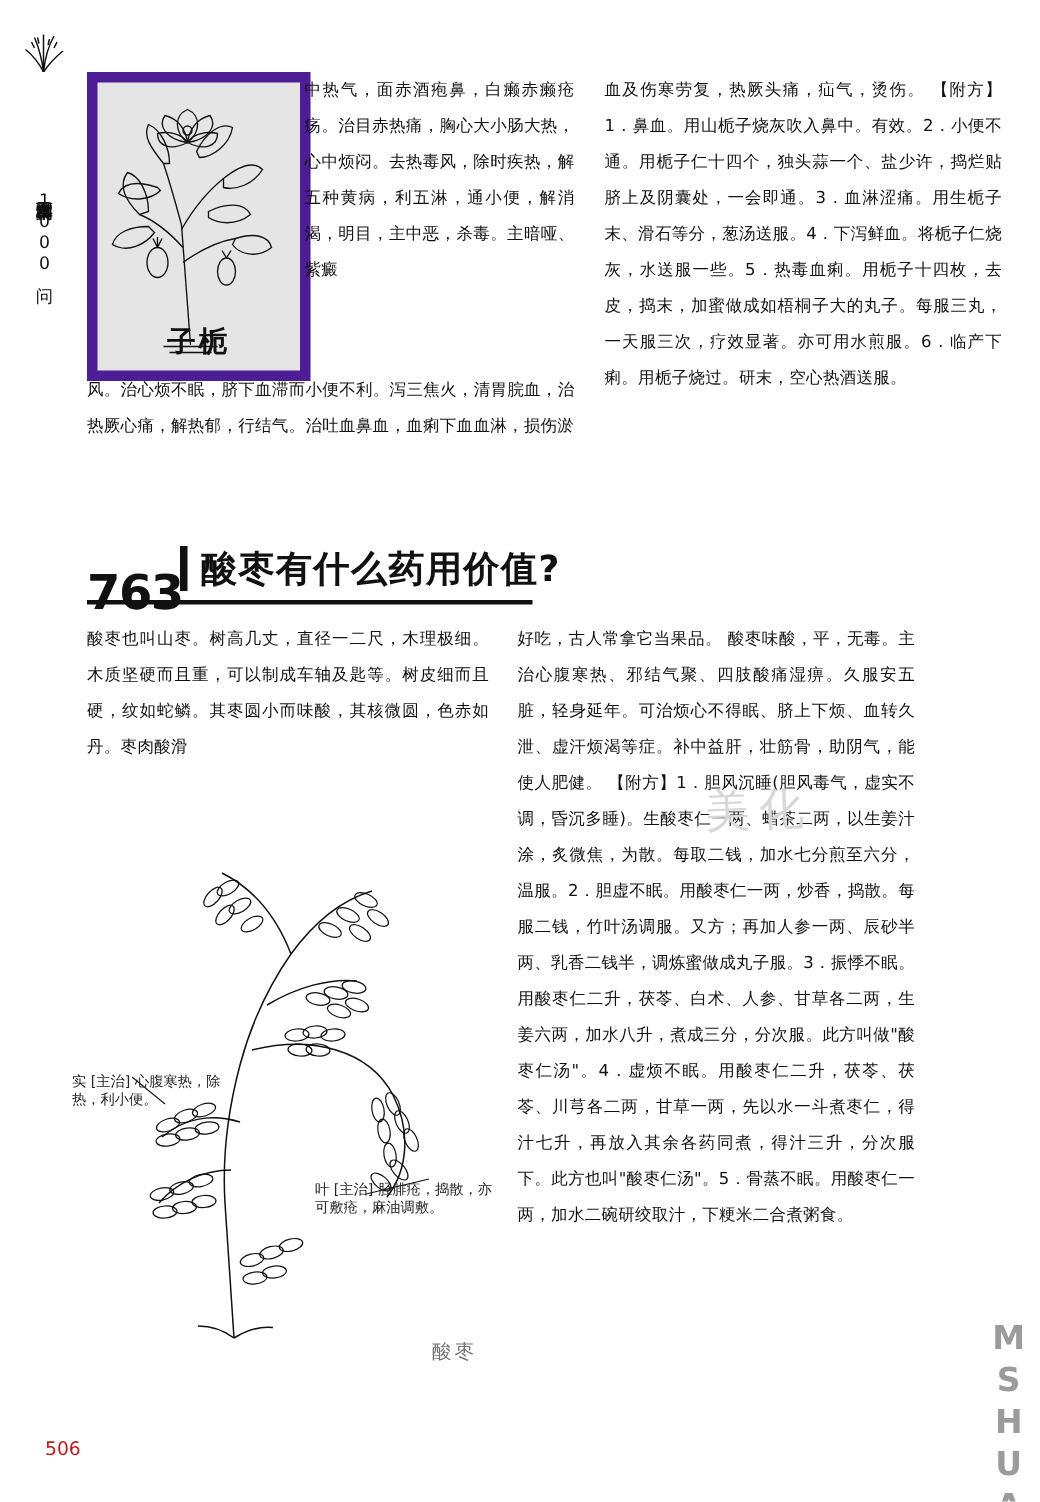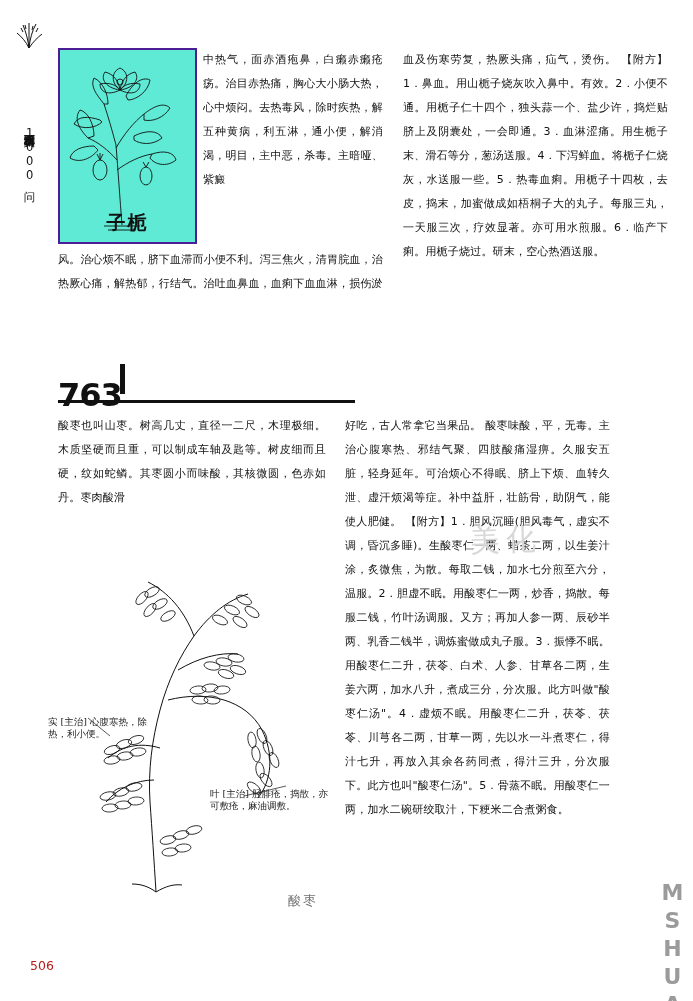--- a/index.html
+++ b/index.html
@@ -58,22 +58,22 @@
     width: 610px;
     height: 300px;
   }
 
   .fig-box {
     position: absolute;
     left: 0px;
     top: 8px;
     width: 135px;
     height: 192px;
-    border: 2px solid #4c1d95;
-    background: #5eead4;
+    border: 7px solid #4c1d95;
+    background: #e5e5e5;
     overflow: hidden;
   }
   .fig-caption {
     position: absolute;
     bottom: 6px;
     left: 0;
     width: 100%;
     text-align: center;
     font-size: 19px;
     font-weight: bold;
@@ -287,20 +287,21 @@
     </div>
 
     <div class="col top-col1">中热气，面赤酒疱鼻，白癞赤癞疮疡。治目赤热痛，胸心大小肠大热，心中烦闷。去热毒风，除时疾热，解五种黄病，利五淋，通小便，解消渴，明目，主中恶，杀毒。主暗哑、紫癜</div>
     <div class="col top-col1-wrap">风。治心烦不眠，脐下血滞而小便不利。泻三焦火，清胃脘血，治热厥心痛，解热郁，行结气。治吐血鼻血，血痢下血血淋，损伤淤</div>
     <div class="col top-col2">血及伤寒劳复，热厥头痛，疝气，烫伤。 【附方】1．鼻血。用山栀子烧灰吹入鼻中。有效。2．小便不通。用栀子仁十四个，独头蒜一个、盐少许，捣烂贴脐上及阴囊处，一会即通。3．血淋涩痛。用生栀子末、滑石等分，葱汤送服。4．下泻鲜血。将栀子仁烧灰，水送服一些。5．热毒血痢。用栀子十四枚，去皮，捣末，加蜜做成如梧桐子大的丸子。每服三丸，一天服三次，疗效显著。亦可用水煎服。6．临产下痢。用栀子烧过。研末，空心热酒送服。</div>
   </div>
 
   <div class="section-head">
     <div class="sec-num">763</div>
     <div class="sec-bar"></div>
+    <div class="sec-title">酸枣有什么药用价值?</div>
     <div class="sec-underline"></div>
   </div>
 
   <div class="col bot-col1">酸枣也叫山枣。树高几丈，直径一二尺，木理极细。木质坚硬而且重，可以制成车轴及匙等。树皮细而且硬，纹如蛇鳞。其枣圆小而味酸，其核微圆，色赤如丹。枣肉酸滑</div>
   <div class="col bot-col2">好吃，古人常拿它当果品。 酸枣味酸，平，无毒。主治心腹寒热、邪结气聚、四肢酸痛湿痹。久服安五脏，轻身延年。可治烦心不得眠、脐上下烦、血转久泄、虚汗烦渴等症。补中益肝，壮筋骨，助阴气，能使人肥健。 【附方】1．胆风沉睡(胆风毒气，虚实不调，昏沉多睡)。生酸枣仁一两、蜡茶二两，以生姜汁涂，炙微焦，为散。每取二钱，加水七分煎至六分，温服。2．胆虚不眠。用酸枣仁一两，炒香，捣散。每服二钱，竹叶汤调服。又方；再加人参一两、辰砂半两、乳香二钱半，调炼蜜做成丸子服。3．振悸不眠。用酸枣仁二升，茯苓、白术、人参、甘草各二两，生姜六两，加水八升，煮成三分，分次服。此方叫做"酸枣仁汤"。4．虚烦不眠。用酸枣仁二升，茯苓、茯苓、川芎各二两，甘草一两，先以水一斗煮枣仁，得汁七升，再放入其余各药同煮，得汁三升，分次服下。此方也叫"酸枣仁汤"。5．骨蒸不眠。用酸枣仁一两，加水二碗研绞取汁，下粳米二合煮粥食。</div>
 
   <div class="plant-fig">
     <svg width="282" height="356" viewBox="0 0 282 356">
       <g stroke="#111" fill="none" stroke-width="1">
 

